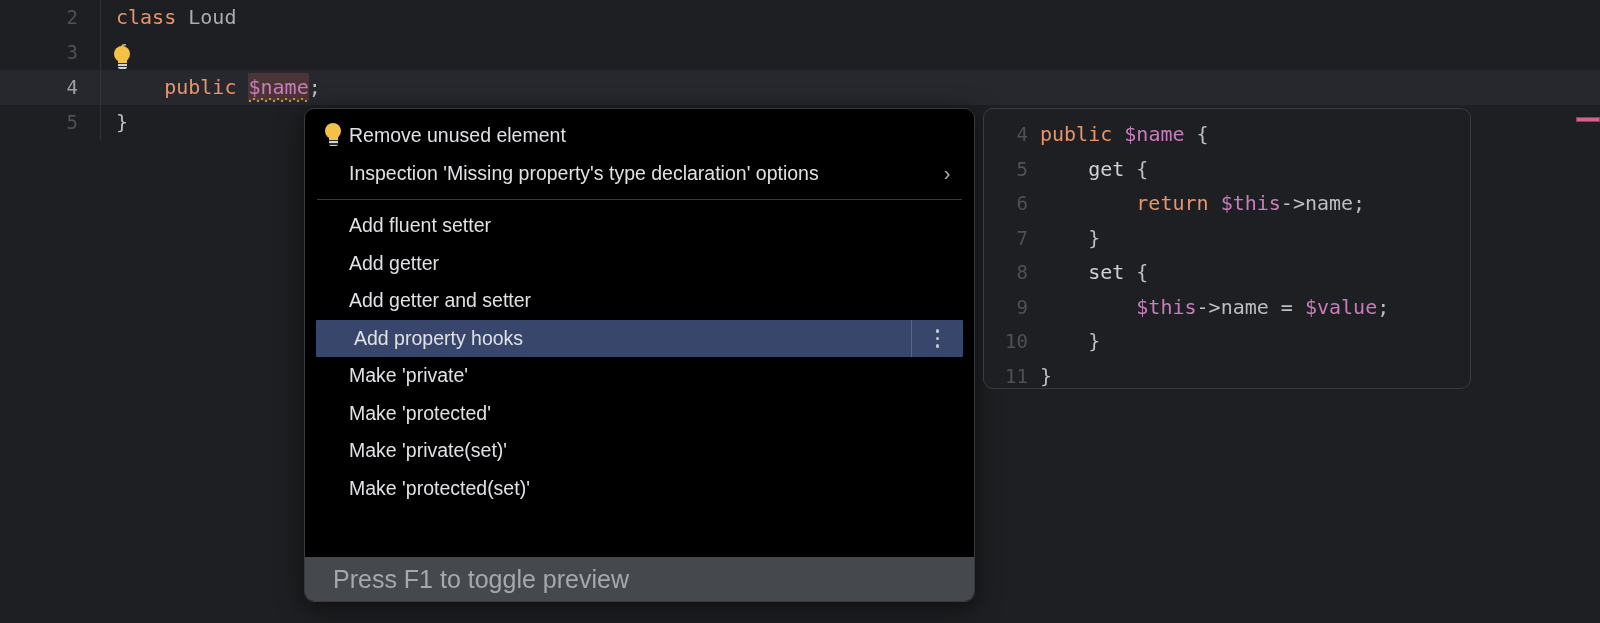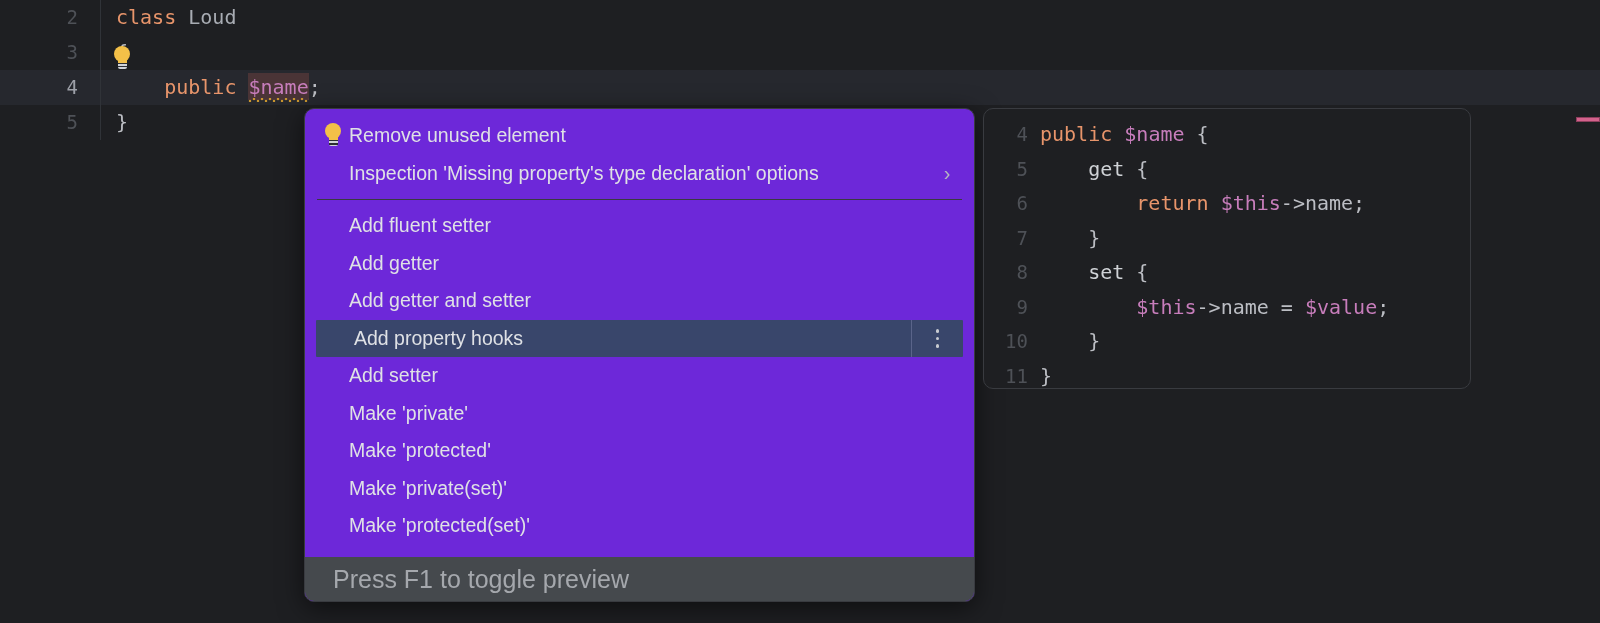--- a/index.html
+++ b/index.html
@@ -135,21 +135,21 @@
     border: 1px solid #8d3f5d;
   }
 
   
   .menu {
     position: absolute;
     left: 304px;
     top: 108px;
     width: 671px;
     height: 494px;
-    background: #6d28d9;
+    background: #000000;
     border: 1px solid #393b40;
     border-radius: 10px;
     box-shadow: 0 6px 26px rgba(0,0,0,0.55);
     overflow: hidden;
     display: flex;
     flex-direction: column;
   }
 
   .menu-body {
     flex: 1 1 auto;
@@ -329,24 +329,20 @@
         </div>
         <div class="menu-item selected">
           <span class="mi-label">Add property hooks</span>
           <span class="mi-more">
             <span class="dots">
               <i></i>
               <i></i>
               <i></i>
             </span>
           </span>
-        </div>
-        <div class="menu-item">
-          <span class="mi-icon"></span>
-          <span class="mi-label">Add setter</span>
         </div>
         <div class="menu-item">
           <span class="mi-icon"></span>
           <span class="mi-label">Make 'private'</span>
         </div>
         <div class="menu-item">
           <span class="mi-icon"></span>
           <span class="mi-label">Make 'protected'</span>
         </div>
         <div class="menu-item">

